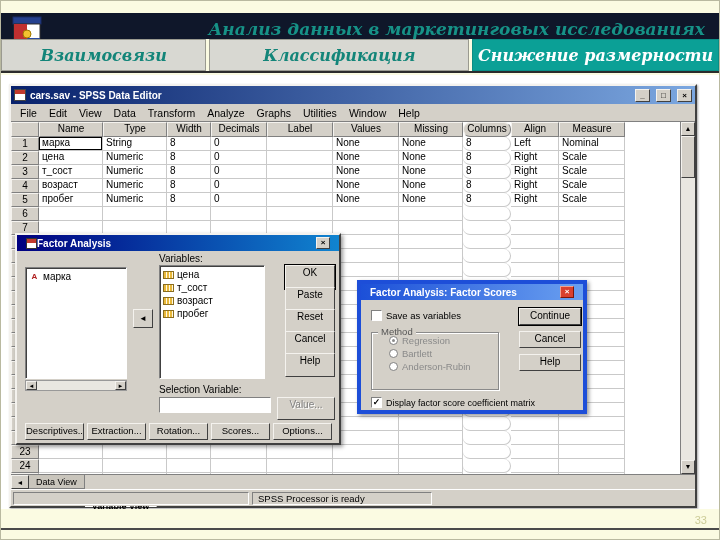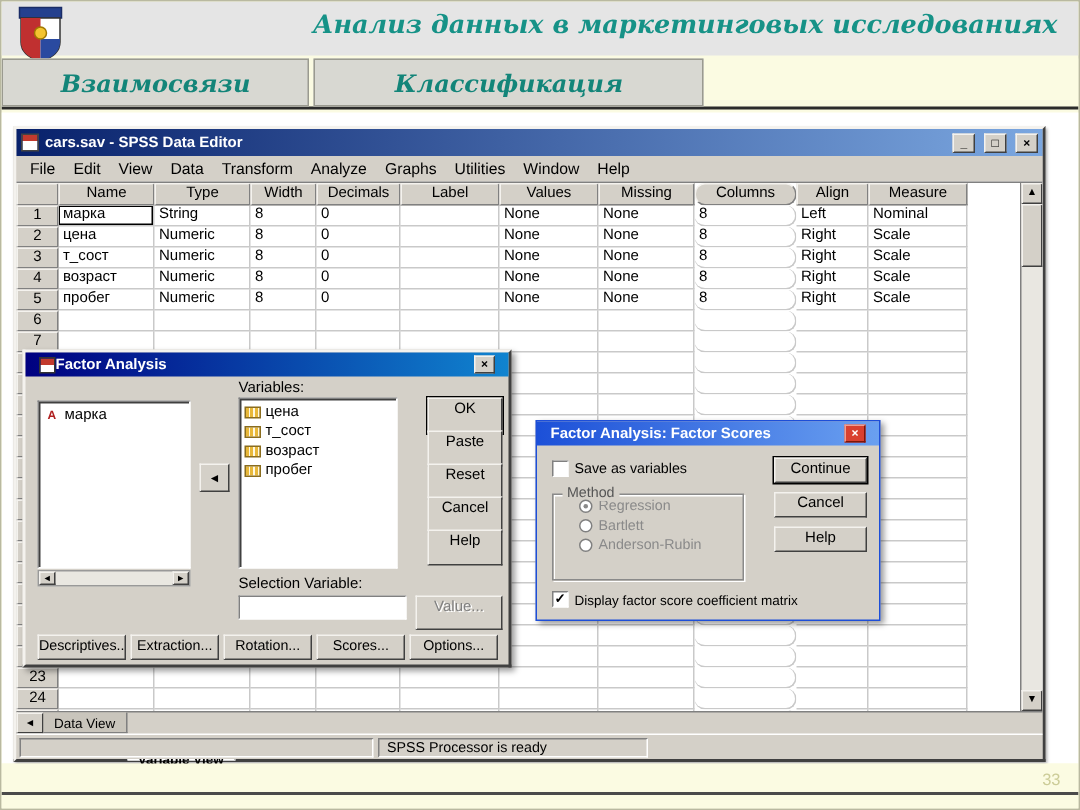--- a/index.html
+++ b/index.html
@@ -1,20 +1,20 @@
 <!DOCTYPE html>
 <html><head>
 <meta charset="utf-8">
 <style>
   * { box-sizing: border-box; margin: 0; padding: 0; }
   body { margin:0; background:#ffffff; font-family:"Liberation Sans", sans-serif; }
   .slide { position:relative; width:720px; height:540px; background:#fbfbe2; overflow:hidden; border:1px solid #b9b9a0; }
 
   
-  .top { position:absolute; top:0; left:0; right:0; height:36px; background:#e5e5e5; }
+  .top { position:absolute; top:12px; left:0; right:0; height:36px; background:#0f172a; }
   .slide-title { position:absolute; right:14px; top:6px; font-family:"DejaVu Serif", serif; font-style:italic; font-weight:bold; font-size:17px; color:#169287; }
   .logo { position:absolute; left:10px; top:3px; }
 
   .tabs { position:absolute; top:38px; left:0; right:0; height:34px; display:flex; border-bottom:2px solid #2b2b2b; background:#fbfbe2; }
   .tab { display:flex; align-items:center; justify-content:center; font-family:"DejaVu Serif", serif; font-style:italic; font-weight:bold; font-size:16px; color:#138579; background:#d8d8d2; border:1px solid #9a9a90; }
   .tab + .tab { margin-left:3px; }
   .tab.t1 { flex:0 0 28.6%; }
   .tab.t2 { flex:0 0 36.2%; }
   .tab.t3 { flex:1; }
   .tab.active { background:#0ba096; color:#ffffff; border-color:#0a8d84; }
@@ -34,21 +34,21 @@
   .mitem { padding:1px 6px; }
 
   
   .grid { position:relative; flex:1; background:#ffffff; overflow:hidden; border-top:1px solid #808080; }
   .grow { display:flex; height:14px; }
   .grow.header { height:15px; }
   .cell { font-size:10px; line-height:12px; border-right:1px solid #c9c9c9; border-bottom:1px solid #c9c9c9; padding:0 3px; white-space:nowrap; overflow:hidden; flex:0 0 auto; }
   .hc { background:#d4d0c8; border:1px solid; border-color:#f4f2ee #808080 #808080 #f4f2ee; text-align:center; padding:0 1px; }
   .c-num{width:28px;} .c-name{width:64px;} .c-type{width:64px;} .c-width{width:44px;}
   .c-dec{width:56px;} .c-label{width:66px;} .c-values{width:66px;} .c-missing{width:64px;}
-  .c-cols{width:68px;border-radius:7px;} .c-align{width:48px;} .c-measure{width:66px;}
+  .c-cols{width:48px;border-radius:7px;} .c-align{width:48px;} .c-measure{width:66px;}
   .sel { box-shadow:inset 0 0 0 1px #000; }
 
   .vscroll { position:absolute; right:0; top:0; bottom:0; width:15px; background:#e9e7e1; border-left:1px solid #808080; display:flex; flex-direction:column; }
   .varrow { height:14px; font-size:7px; line-height:12px; text-align:center; }
   .vthumb { height:42px; margin:0; }
   .vfill { flex:1; }
 
   .sheettabs { height:15px; background:#d4d0c8; border-top:1px solid #808080; display:flex; align-items:stretch; font-size:9px; flex:0 0 auto; }
   .tabarrow { width:18px; text-align:center; font-size:7px; line-height:13px; }
   .stab { display:flex; align-items:center; padding:0 7px; background:#c9c5bc; border-right:1px solid #808080; border-bottom:1px solid #808080; }
@@ -57,21 +57,21 @@
 
   .statusbar { height:17px; background:#d4d0c8; border-top:1px solid #ffffff; display:flex; align-items:center; font-size:9.5px; flex:0 0 auto; padding:0 2px; }
   .spanel { border:1px solid; border-color:#808080 #ffffff #ffffff #808080; height:13px; line-height:11px; padding:0 5px; }
   .sp-left { width:236px; margin-right:3px; }
   .sp-text { min-width:180px; }
 
   
   .dlg { position:absolute; background:#d4d0c8; border:2px solid; border-color:#f4f2ee #404040 #404040 #f4f2ee; box-shadow:2px 2px 4px rgba(0,0,0,.4); }
   .dtitle { height:16px; display:flex; align-items:center; padding:0 9px; color:#fff; font-size:10px; font-weight:bold; }
   .dlg1 .dtitle { background:linear-gradient(90deg,#000080,#1084d0); }
-  .dlg2 { border:1px solid #1d4ed8; }
+  .dlg2 { border:4px solid #1d4ed8; }
   .dlg2 .dtitle { background:linear-gradient(90deg,#1c50d8,#6aa0f0); }
   .dico { width:11px; height:11px; background:linear-gradient(#c23a2e 0 4px,#fff 4px); border:1px solid #333; }
   .dclose { margin-left:auto; width:14px; height:12px; background:#d4d0c8; border:1px solid; border-color:#f4f2ee #404040 #404040 #f4f2ee; font-size:8px; line-height:10px; text-align:center; color:#000; font-weight:bold; }
   .dclose.red { background:#d9402f; color:#fff; border-color:#f0a090 #7c150a #7c150a #f0a090; }
 
   .dbody { position:relative; }
   .dlg1 { left:14px; top:158px; width:326px; height:212px; }
   .dlg1 .dbody { height:194px; }
   .lbox { position:absolute; background:#fff; border:1px solid; border-color:#808080 #fff #fff #808080; box-shadow:inset 1px 1px 0 #404040; padding:2px; }
   .llist { left:8px; top:16px; width:102px; height:112px; }
@@ -118,20 +118,21 @@
       <path d="M3 8 L16 8 L16 37 Q3 33 3 24 Z" fill="#c03030"></path>
       <path d="M16 22 L29 22 L29 24 Q29 33 16 37 Z" fill="#2a4aa0"></path>
       <circle cx="16" cy="18" r="4" fill="#f4c430" stroke="#a07800"></circle>
     </svg>
     <div class="slide-title">Анализ данных в маркетинговых исследованиях</div>
   </div>
 
   <div class="tabs">
     <div class="tab t1">Взаимосвязи</div>
     <div class="tab t2">Классификация</div>
+    <div class="tab t3 active">Снижение размерности</div>
   </div>
 
   <div class="content">
 
     <div class="win">
       <div class="titlebar">
         <span class="win-icon"></span>
         <span class="tb-title">cars.sav - SPSS Data Editor</span>
         <span class="tbtn">_</span>
         <span class="tbtn">□</span>

